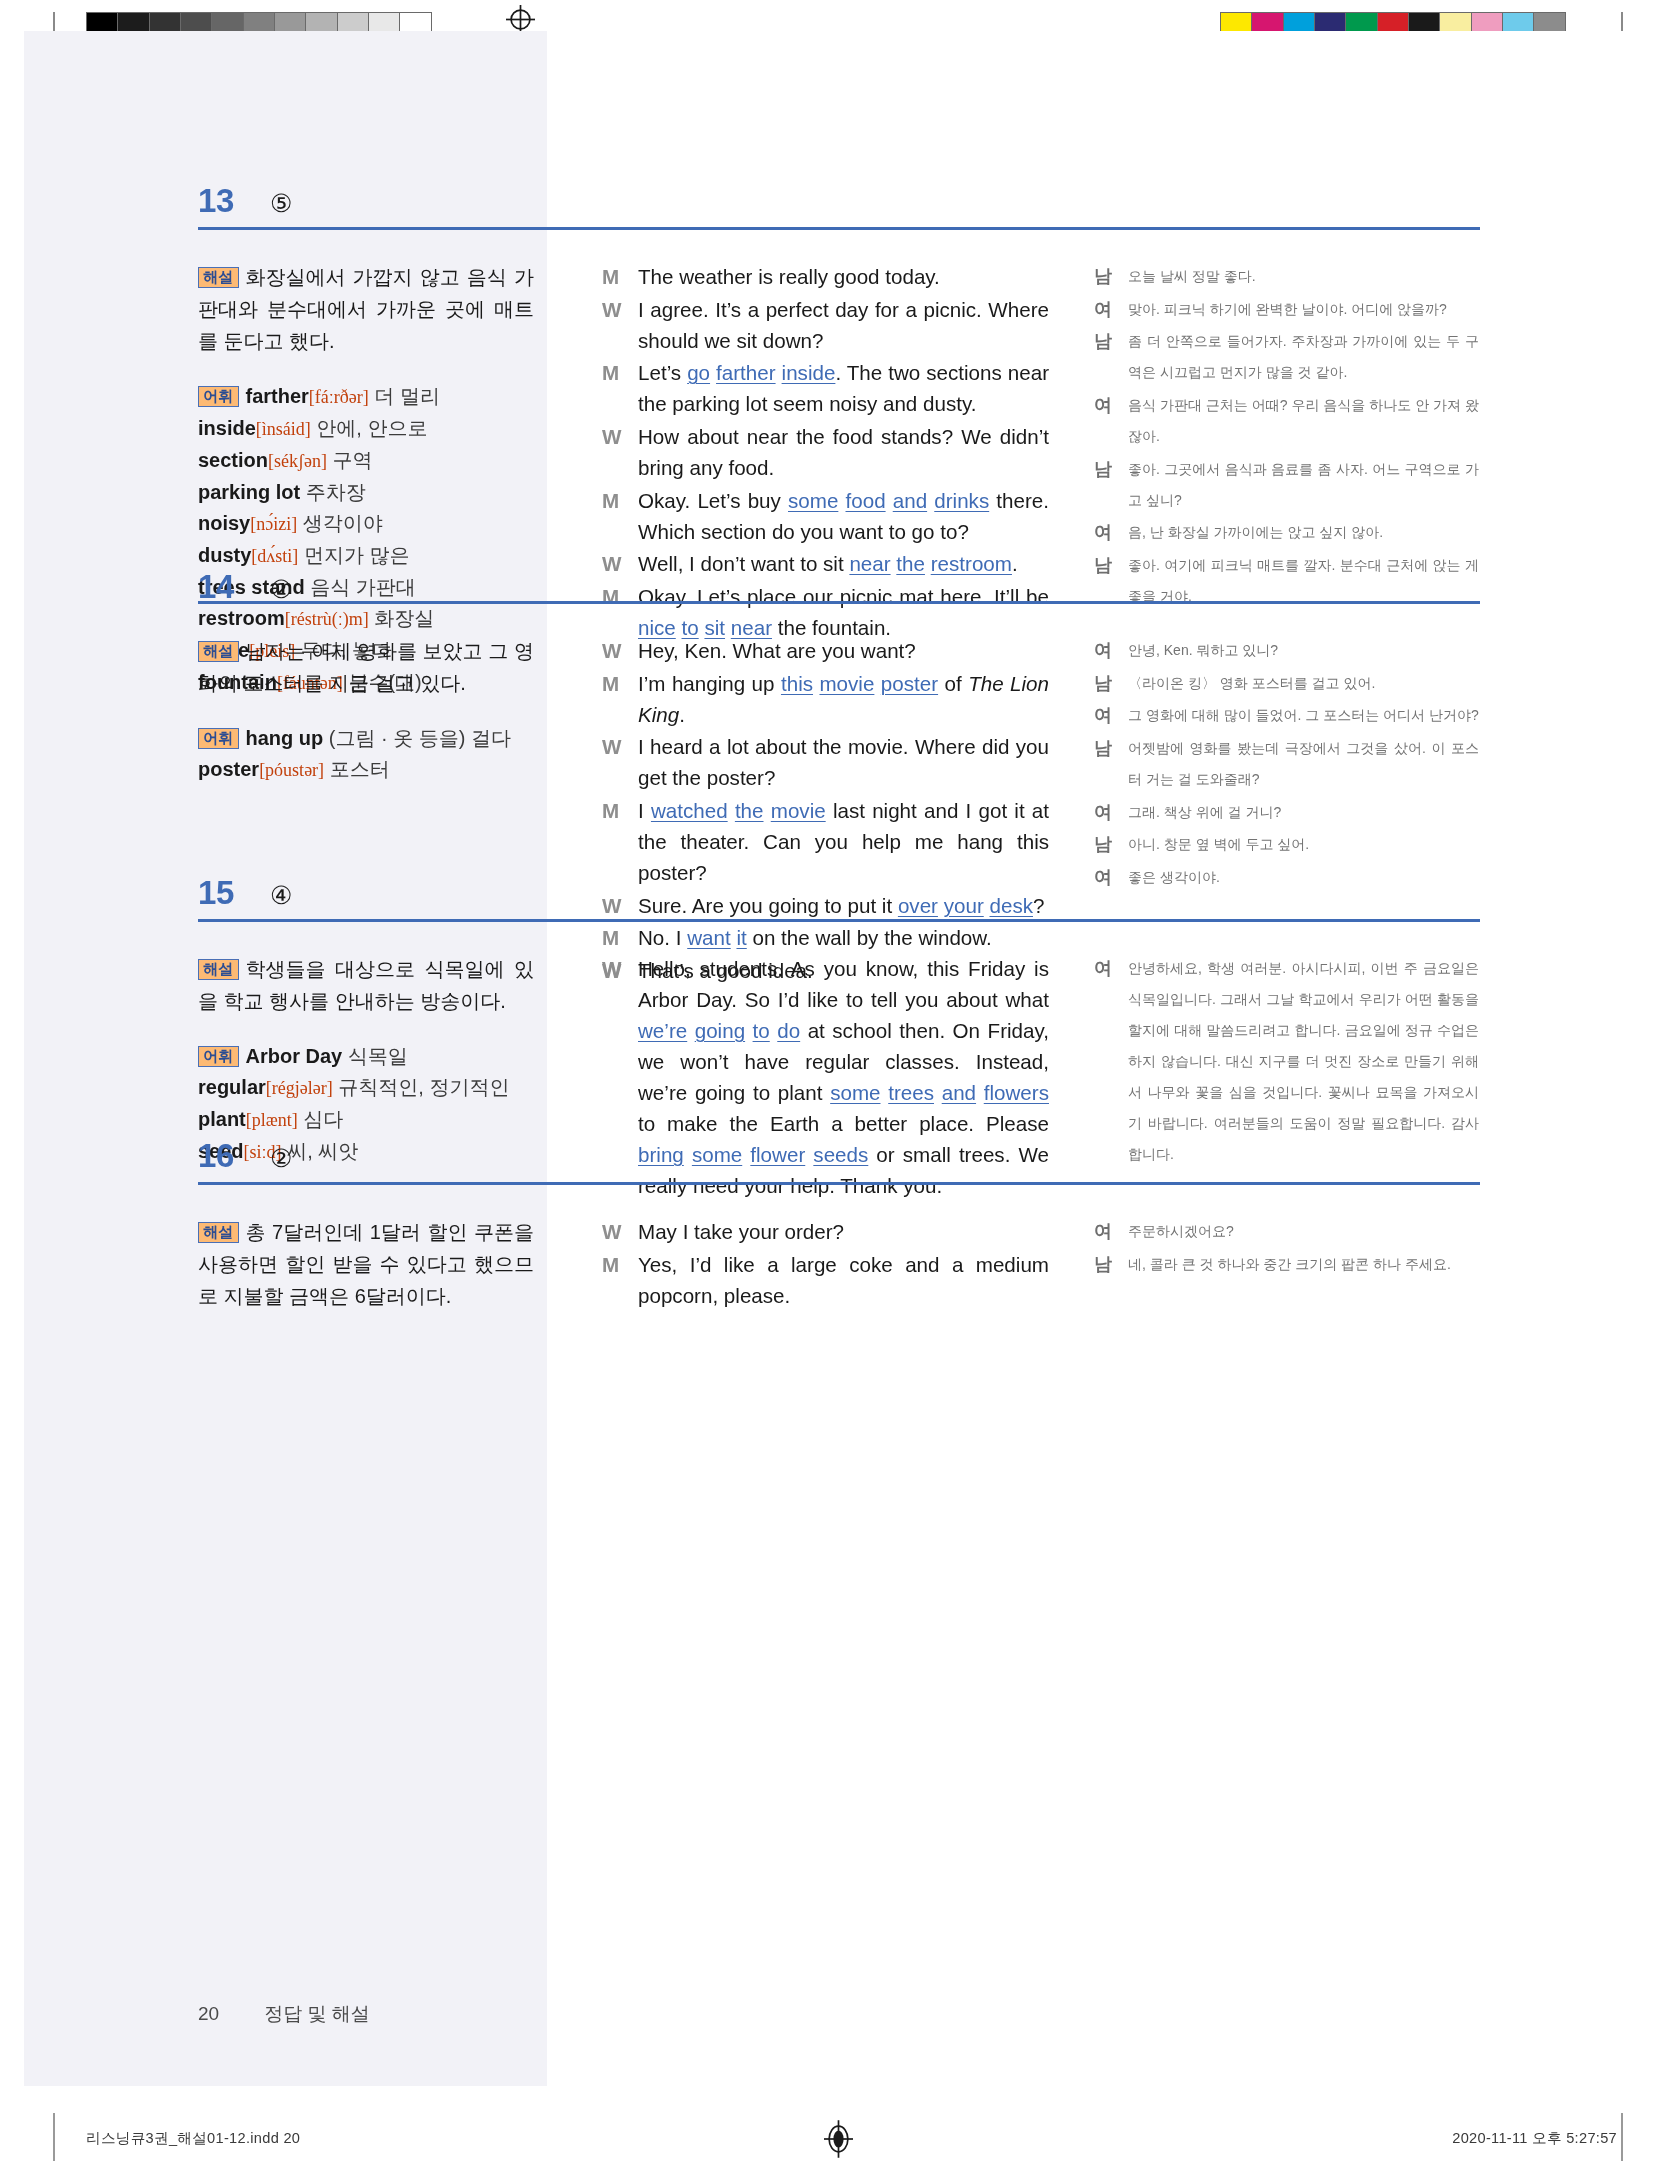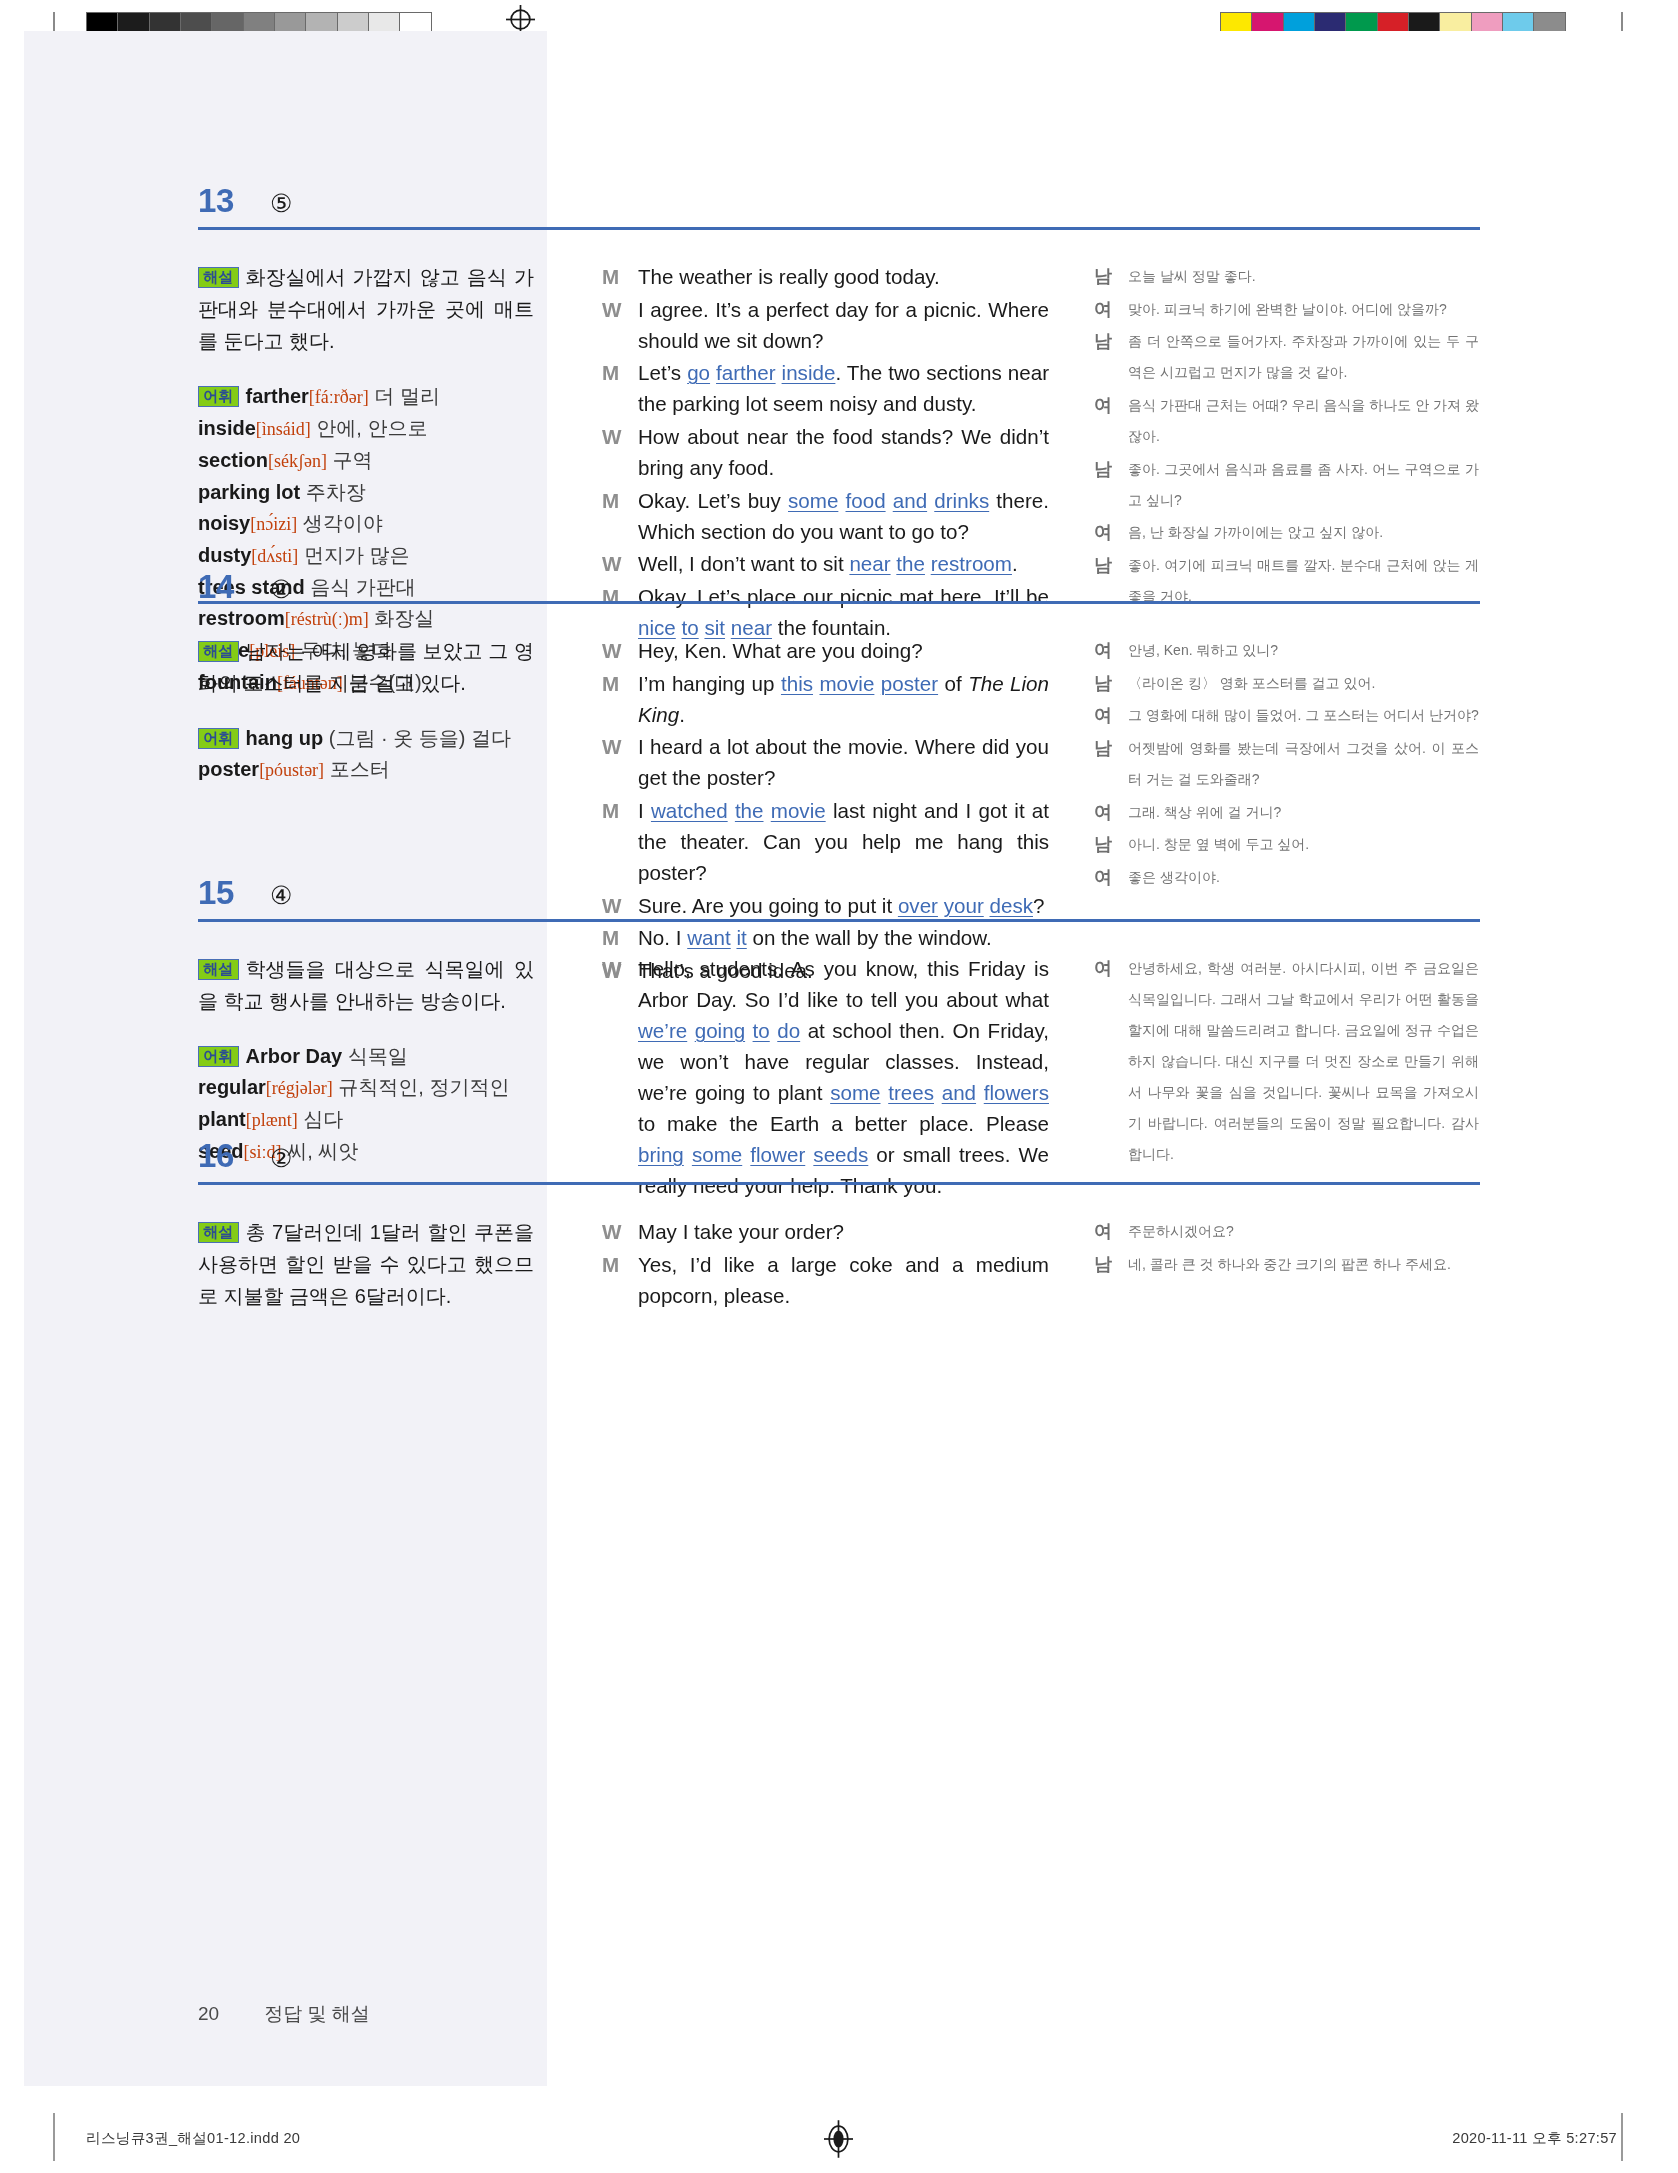--- a/index.html
+++ b/index.html
@@ -85,21 +85,21 @@
   .tag {
     display:inline-block;
     border:1.4px solid #4a6fb5;
     color:#2b4d93;
     font-size:15px;
     font-weight:bold;
     padding:0.9px 4.3px 2.6px 4.3px;
     line-height:1;
     vertical-align:1.7px;
     margin-right:6.9px;
-    background:#84cc16;
+    background:#fdba74;
   }
   .kor-expl {
     font-size:20px;
     line-height:32px;
     color:#1a1a1a;
     text-align:justify;
     font-family:"Liberation Sans", sans-serif;
   }
   .vocab {
     margin-top:24px;
@@ -339,21 +339,21 @@
         <div class="col-left" style="top: 79px;">
           <div class="kor-expl"><span class="tag">해설</span>남자는 어제 영화를 보았고 그 영화의 포스터를 지금 걸고 있다.</div>
           <div class="vocab">
             <div><span class="tag">어휘</span><span class="vw">hang up</span><span class="vm"> (그림 · 옷 등을) 걸다</span></div>
             <div><span class="vw">poster</span><span class="vp">[póustər]</span><span class="vm"> 포스터</span></div>
           </div>
         </div>
         <div class="col-mid" style="top: 79px;">
           <div class="dlg-row">
             <div class="spk">W</div>
-            <div class="dlg-text">Hey, Ken. What are you doing?</div>
+            <div class="dlg-text">Hey, Ken. What are you want?</div>
           </div>
           <div class="dlg-row">
             <div class="spk">M</div>
             <div class="dlg-text">I’m hanging up <u class="hl">this</u> <u class="hl">movie</u> <u class="hl">poster</u> of <i class="ital">The Lion King</i>.</div>
           </div>
           <div class="dlg-row">
             <div class="spk">W</div>
             <div class="dlg-text">I heard a lot about the movie. Where did you get the poster?</div>
           </div>
           <div class="dlg-row">

